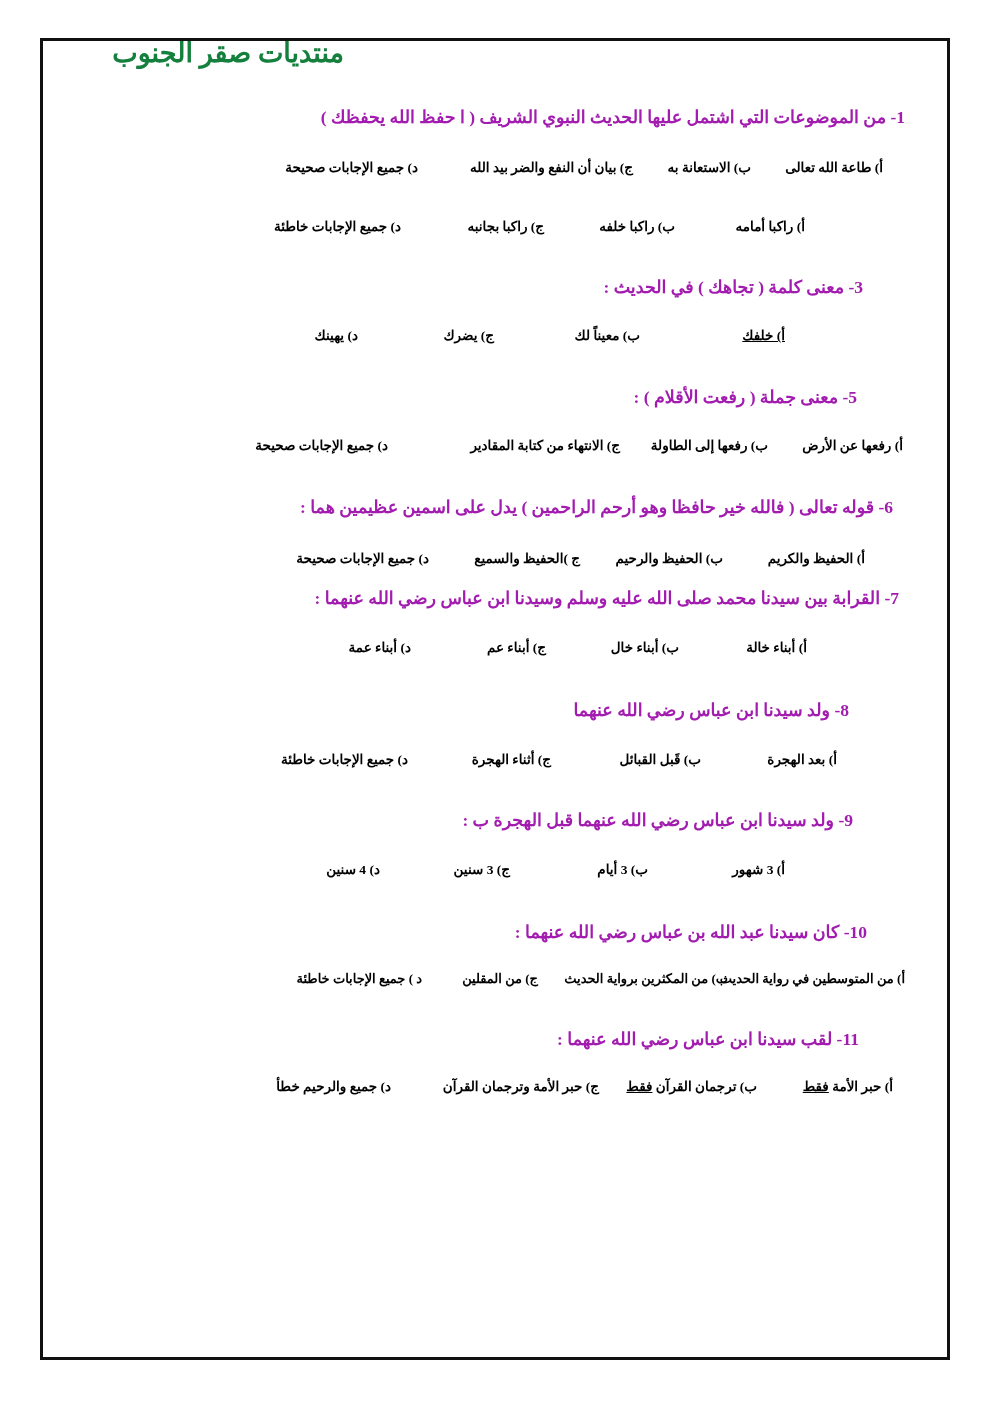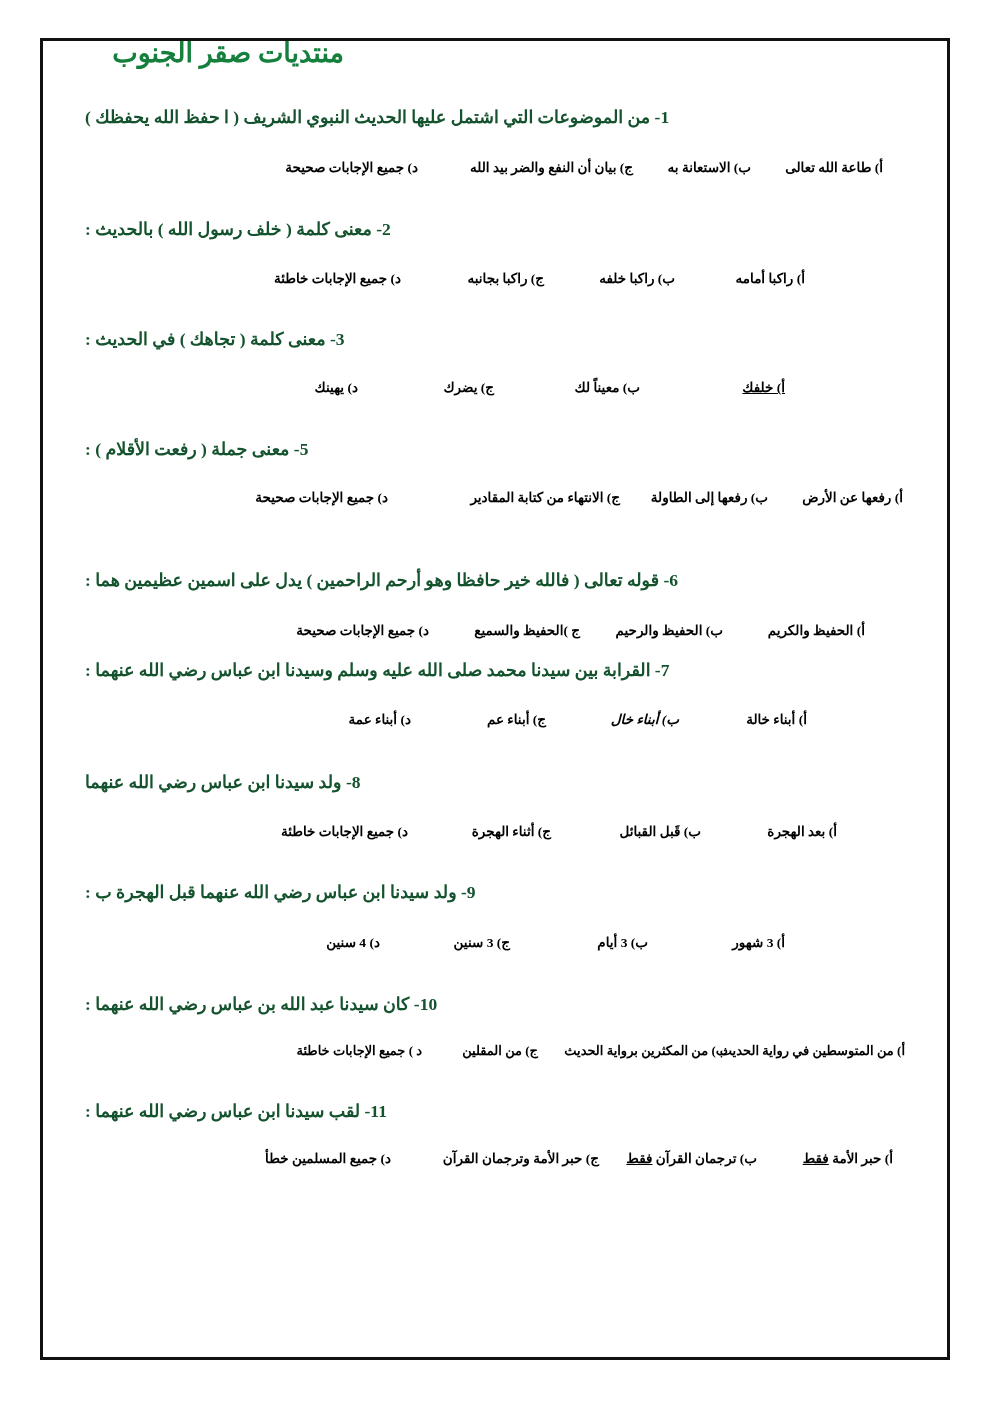--- a/index.html
+++ b/index.html
@@ -58,25 +58,25 @@
     white-space: nowrap;
     text-align: right;
   }
 
   
   .q-block {
     margin: 0;
     padding: 0;
   }
   .q-stem {
-    color: #14532d;
+    color: #a21caf;
     font-weight: 700;
     font-size: 17.5px;
     line-height: 1.15;
-    text-align: left;
+    text-align: right;
     direction: rtl;
     white-space: nowrap;
     margin: 0;
   }
 
   .q-options {
     color: #000000;
     font-weight: 700;
     font-size: 13.5px;
     line-height: 1.15;
@@ -122,32 +122,32 @@
   .blk4 .opt:nth-child(2) { width: 141px; }
   .blk4 .opt:nth-child(3) { width: 132px; }
 
   .blk5 { margin-top: 43px; }
   .blk5 .q-stem { padding-right: 48px; }
   .blk5 .q-options { margin-top: 31px; padding-right: 2px; }
   .blk5 .opt:nth-child(1) { width: 135px; }
   .blk5 .opt:nth-child(2) { width: 148px; text-align: right; }
   .blk5 .opt:nth-child(3) { width: 232px; }
 
-  .blk6 { margin-top: 64px; }
+  .blk6 { margin-top: 44px; }
   .blk6 .q-stem { padding-right: 12px; }
   .blk6 .q-options { margin-top: 33px; padding-right: 40px; }
   .blk6 .opt:nth-child(1) { width: 142px; }
   .blk6 .opt:nth-child(2) { width: 143px; }
   .blk6 .opt:nth-child(3) { width: 151px; }
 
   .blk7 { margin-top: 22px; }
   .blk7 .q-stem { padding-right: 6px; }
   .blk7 .q-options { margin-top: 32px; padding-right: 98px; }
   .blk7 .opt:nth-child(1) { width: 128px; }
-  .blk7 .opt:nth-child(2) { width: 133px; font-style: italic; }
+  .blk7 .opt:nth-child(2) { width: 133px; }
   .blk7 .opt:nth-child(3) { width: 135px; }
 
   .blk8 { margin-top: 44px; }
   .blk8 .q-stem { padding-right: 56px; }
   .blk8 .q-options { margin-top: 32px; padding-right: 68px; }
   .blk8 .opt:nth-child(1) { width: 136px; }
   .blk8 .opt:nth-child(2) { width: 150px; }
   .blk8 .opt:nth-child(3) { width: 143px; }
 
   .blk9 { margin-top: 43px; }
@@ -185,21 +185,20 @@
       <p class="q-stem">1- من الموضوعات التي اشتمل عليها الحديث النبوي الشريف ( ا حفظ الله يحفظك )</p>
       <div class="q-options">
         <span class="opt">أ) طاعة الله تعالى</span>
         <span class="opt">ب) الاستعانة به</span>
         <span class="opt">ج) بيان أن النفع والضر بيد الله</span>
         <span class="opt">د) جميع الإجابات صحيحة</span>
       </div>
     </div>
 
     <div class="q-block blk2">
-      <p class="q-stem">2- معنى كلمة ( خلف رسول الله ) بالحديث :</p>
       <div class="q-options">
         <span class="opt">أ) راكبا أمامه</span>
         <span class="opt">ب) راكبا خلفه</span>
         <span class="opt">ج) راكبا بجانبه</span>
         <span class="opt">د) جميع الإجابات خاطئة</span>
       </div>
     </div>
 
     <div class="q-block blk3">
       <p class="q-stem">3- معنى كلمة ( تجاهك ) في الحديث :</p>
@@ -271,18 +270,18 @@
         <span class="opt">د ) جميع الإجابات خاطئة</span>
       </div>
     </div>
 
     <div class="q-block blk11">
       <p class="q-stem">11- لقب سيدنا ابن عباس رضي الله عنهما :</p>
       <div class="q-options">
         <span class="opt"><span>أ) حبر الأمة <u>فقط</u></span></span>
         <span class="opt"><span>ب) ترجمان القرآن <u>فقط</u></span></span>
         <span class="opt">ج) حبر الأمة وترجمان القرآن</span>
-        <span class="opt">د) جميع المسلمين خطأ</span>
+        <span class="opt">د) جميع والرحيم خطأ</span>
       </div>
     </div>
 
   </div>
 </div>
 
 </body></html>

